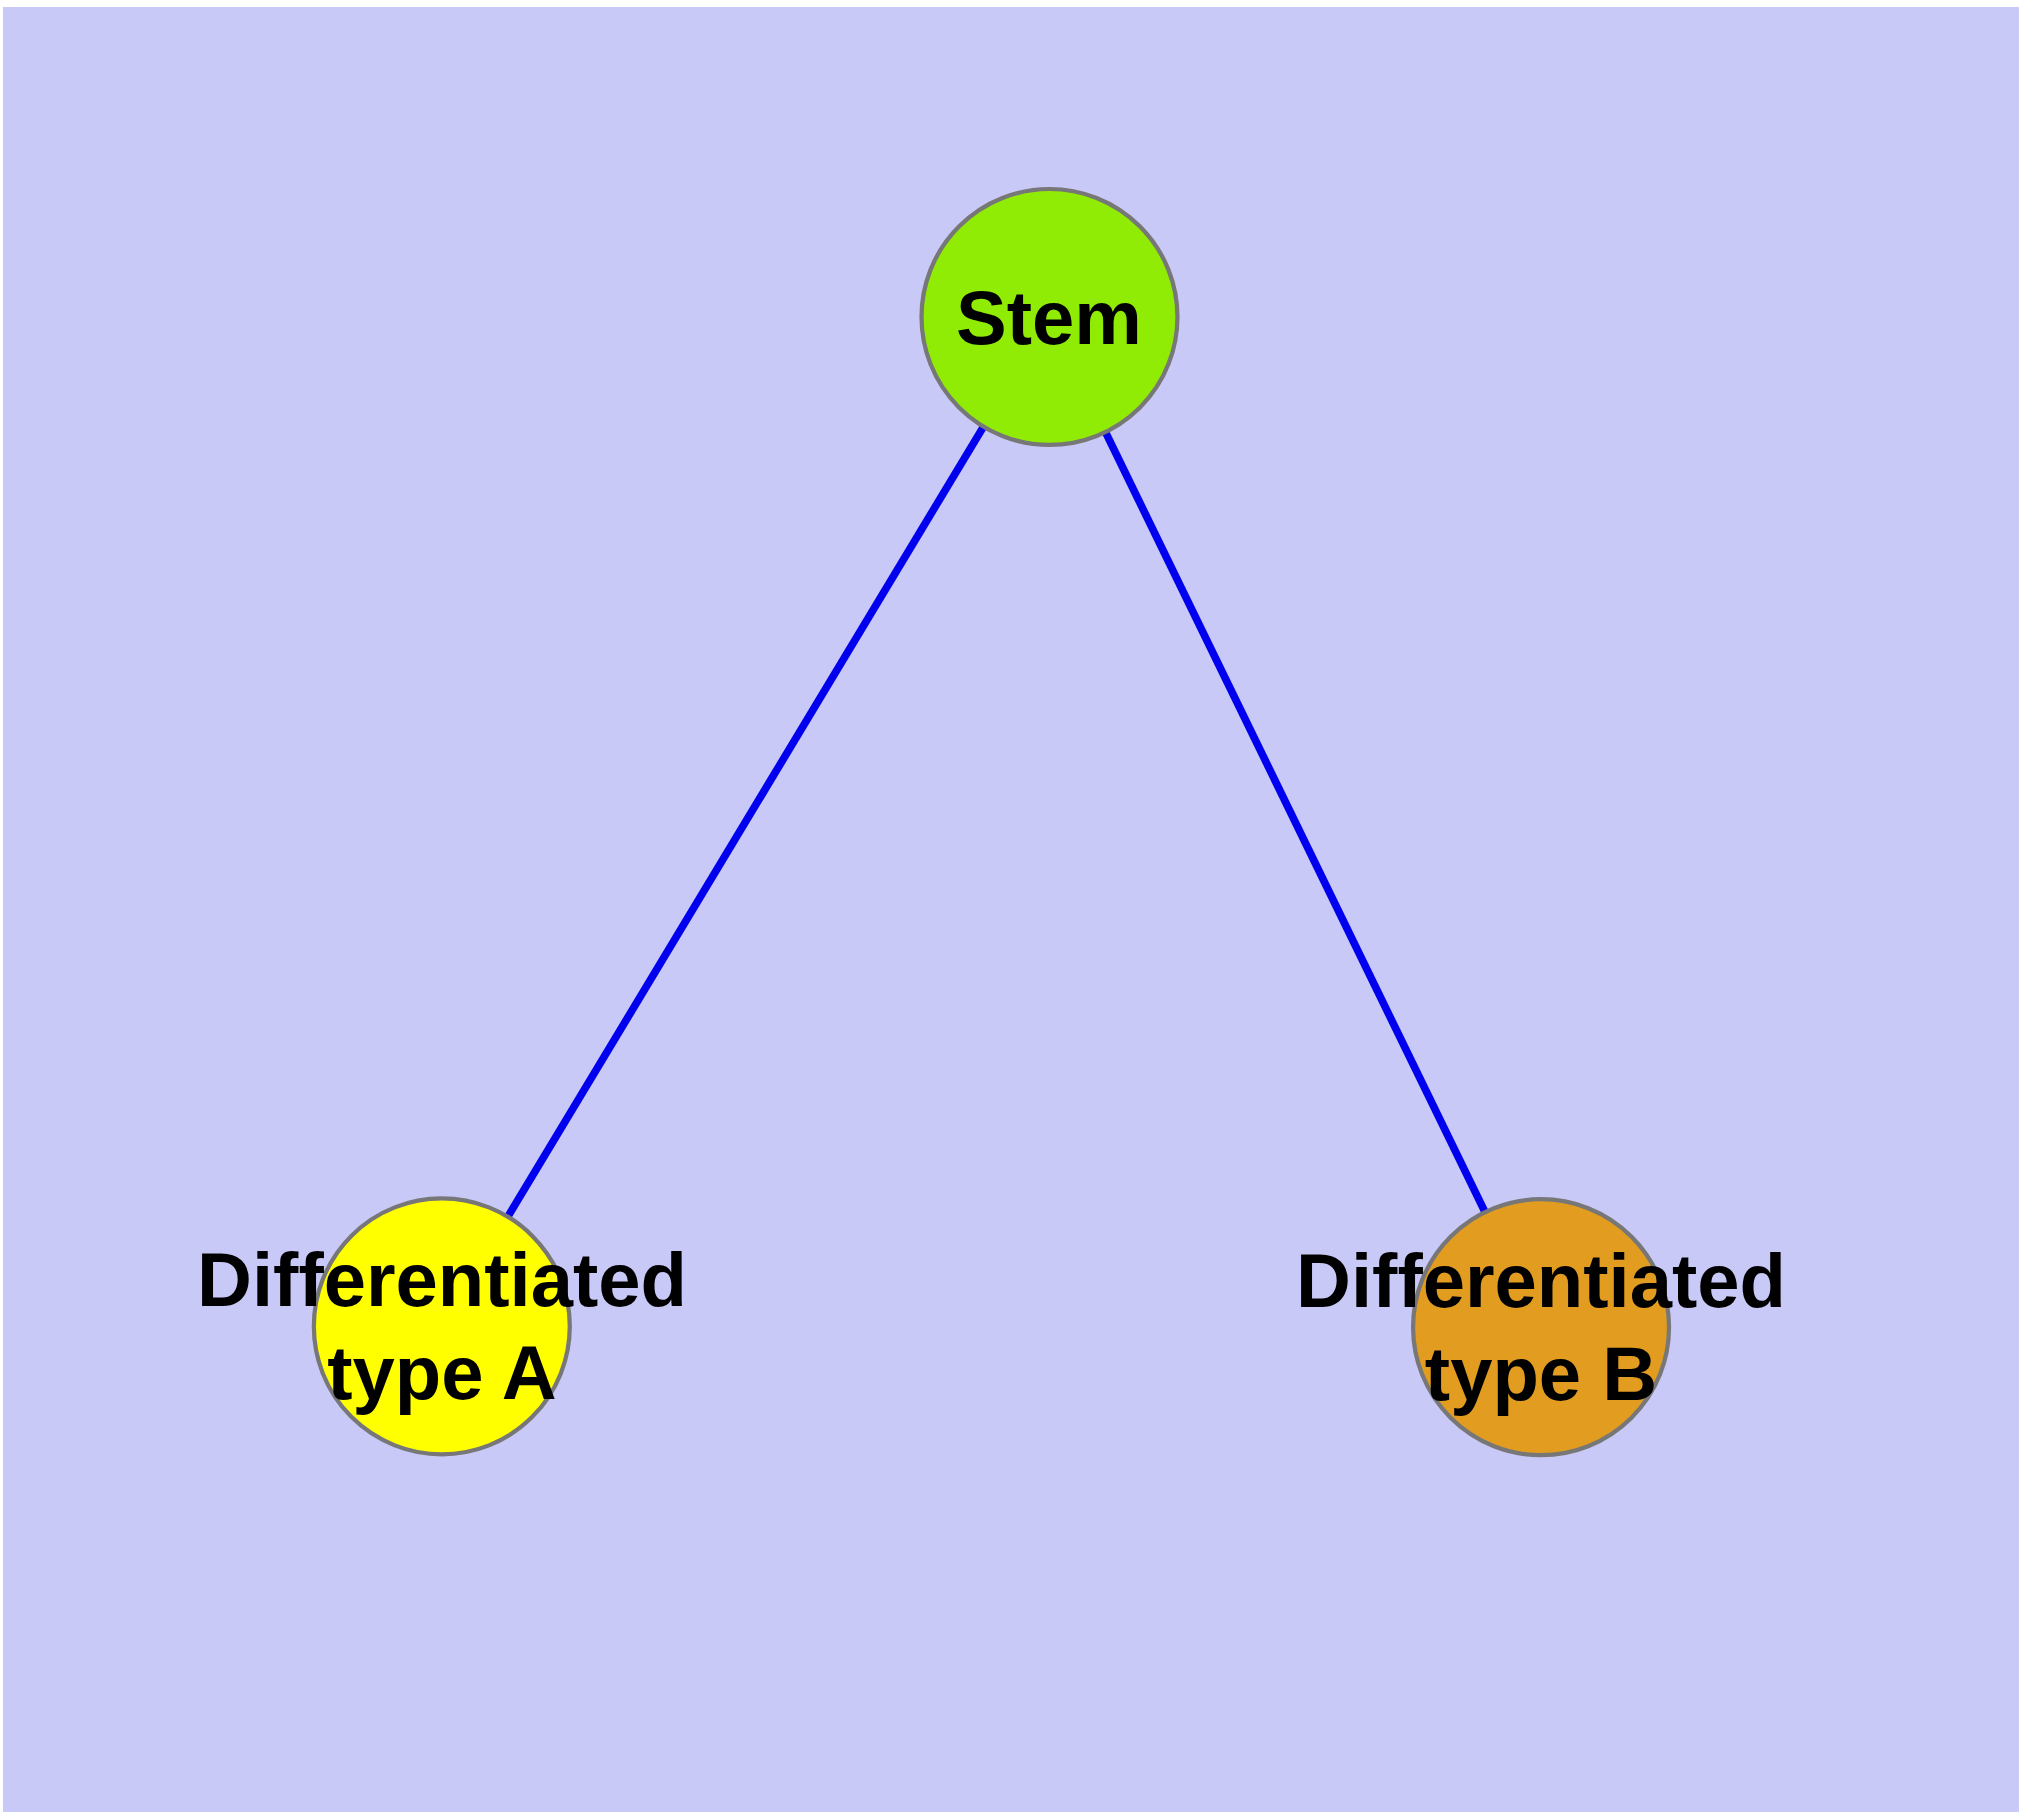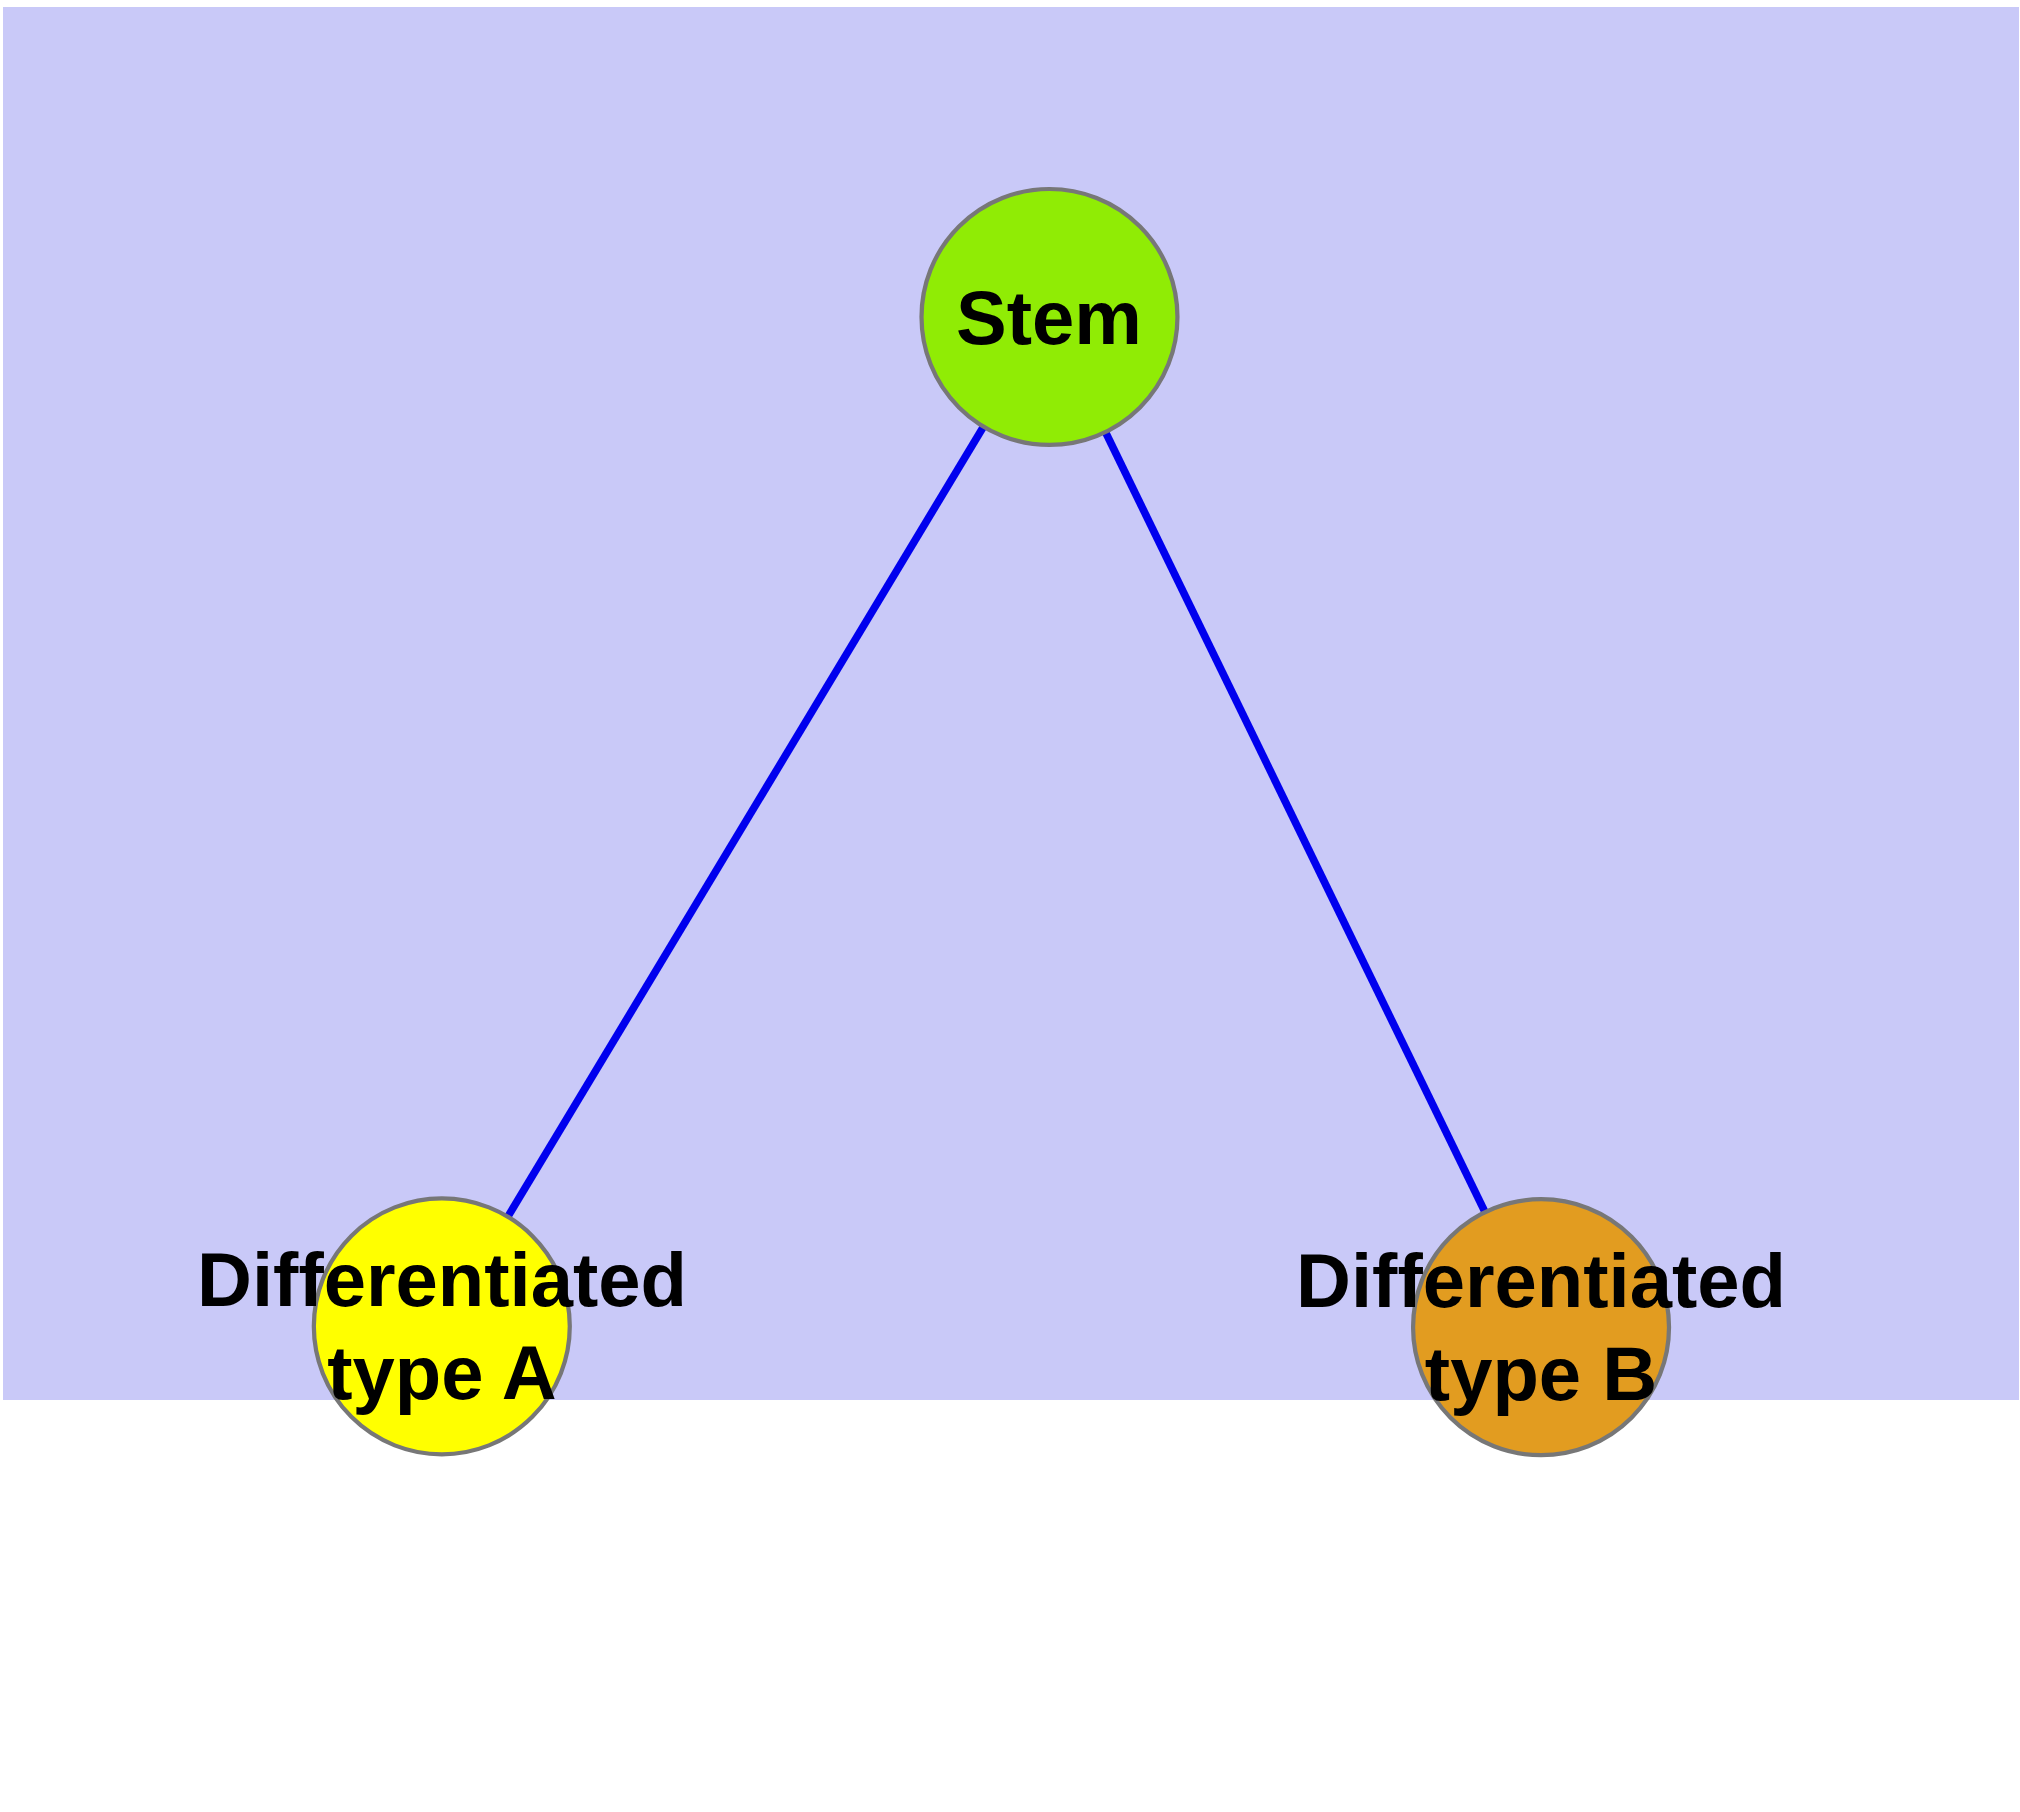--- a/index.html
+++ b/index.html
@@ -7,21 +7,21 @@
     padding: 0;
     width: 2021px;
     height: 1812px;
     overflow: hidden;
     background: #ffffff;
     font-family: "Liberation Sans", sans-serif;
   }
   .frame {
     position: relative;
     width: 2021px;
-    height: 1400px;
+    height: 1812px;
     background: #ffffff;
   }
   .canvas {
     position: absolute;
     left: 3.4px;
     top: 6.8px;
     right: 2.5px;
     bottom: 0;
   }
   svg.graph {

